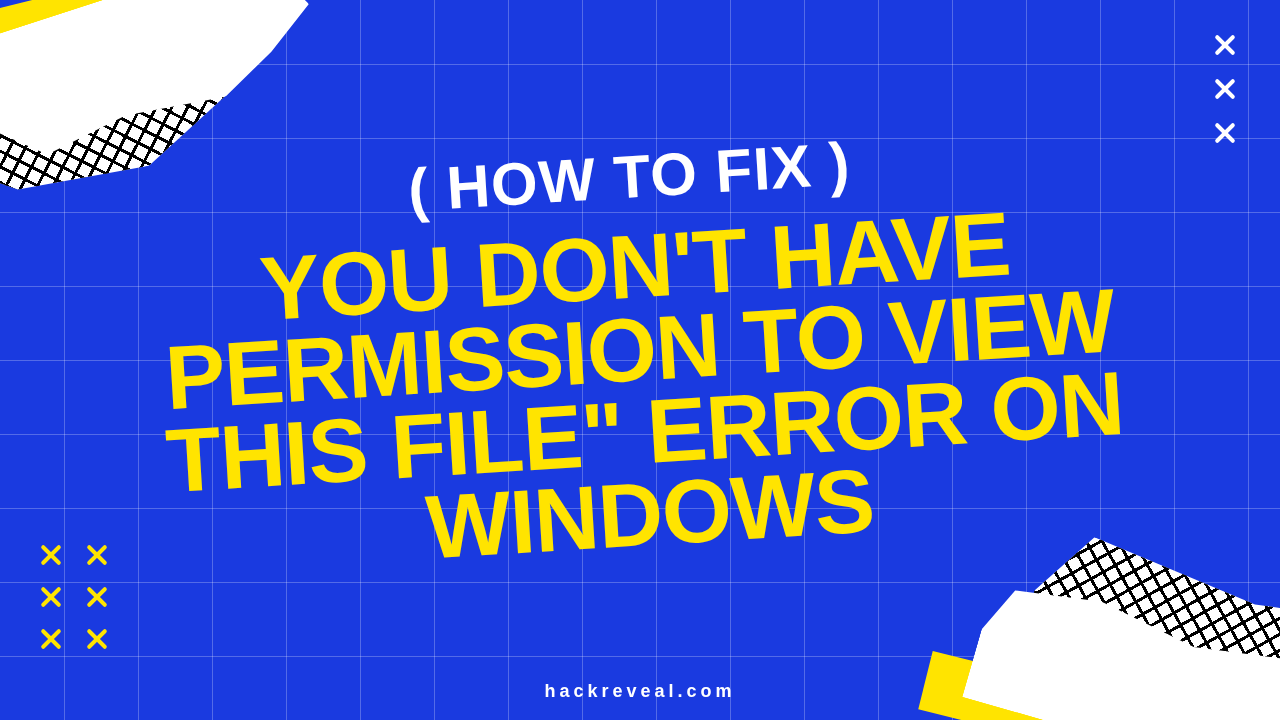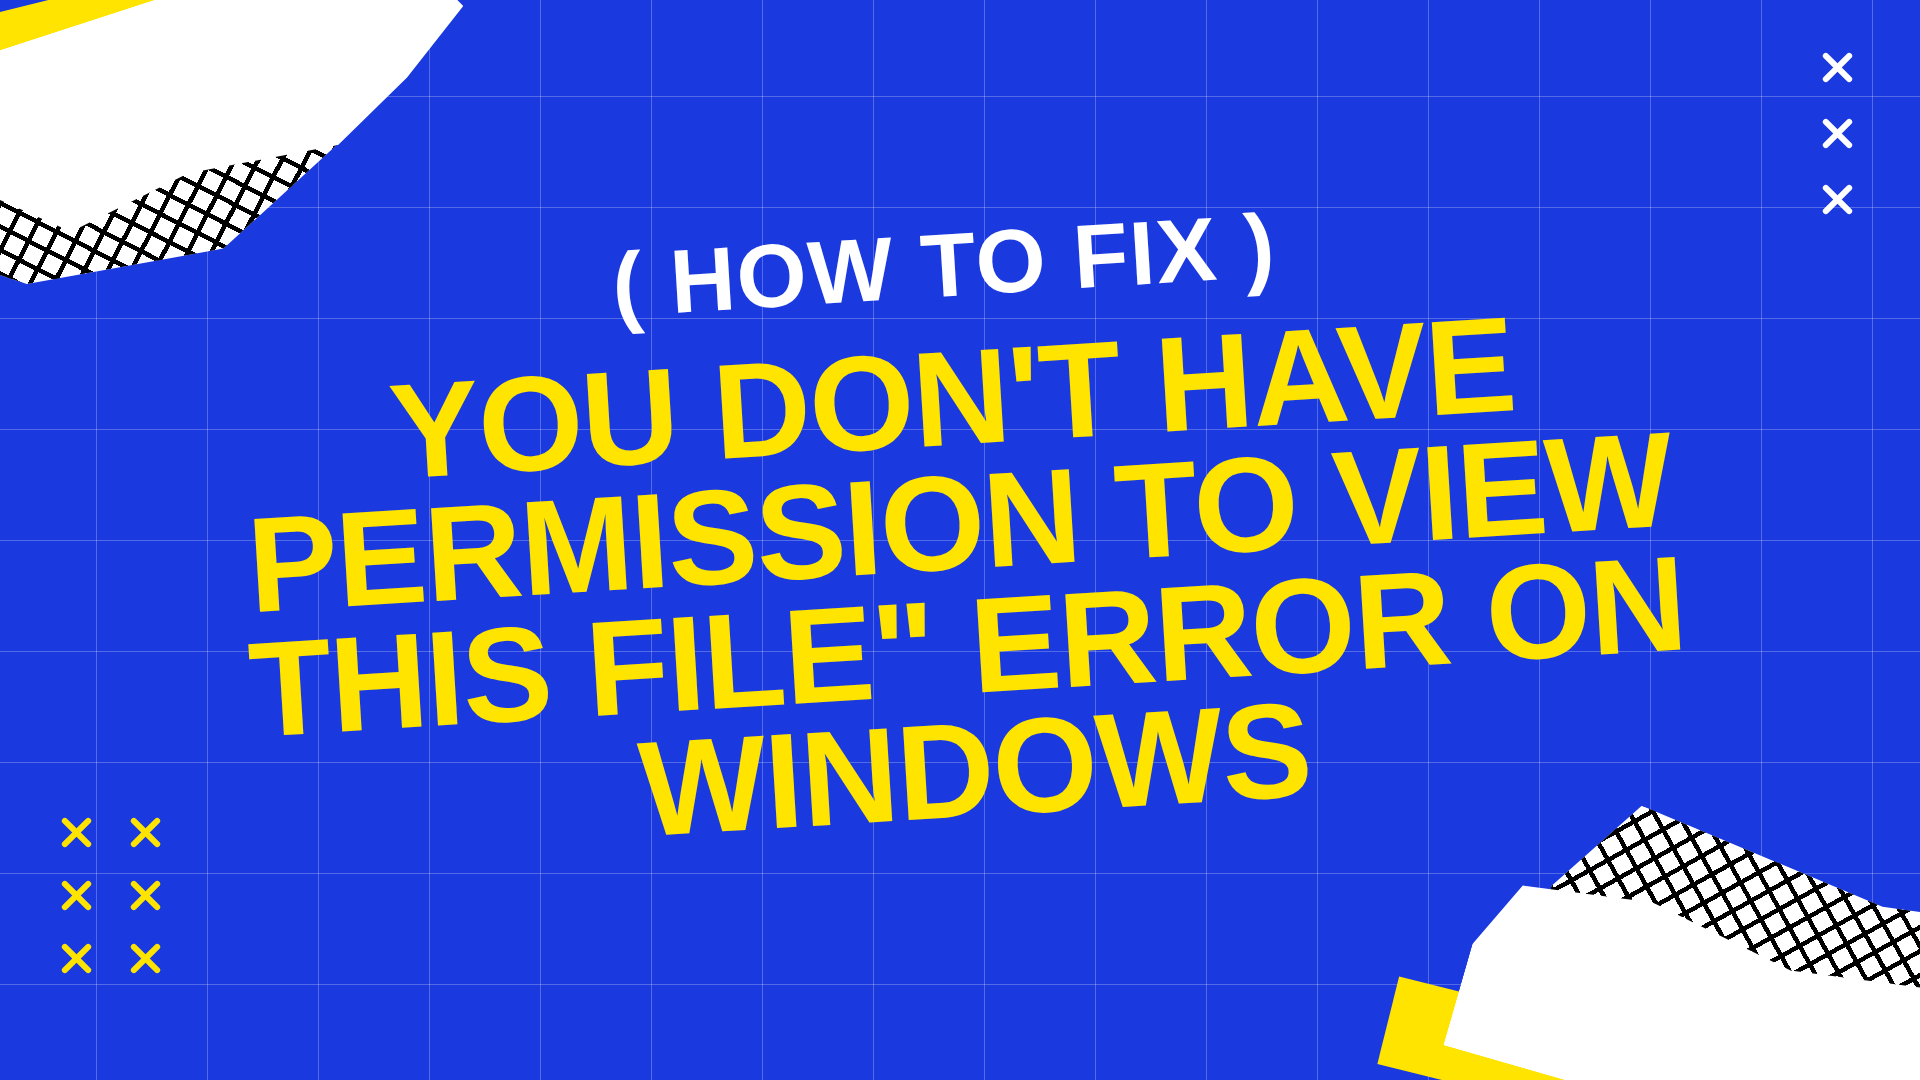--- a/index.html
+++ b/index.html
@@ -170,14 +170,15 @@
   <div class="headline">
     <div class="kicker">( HOW  TO FIX )</div>
     <div class="title">
       <span>YOU DON'T HAVE</span><br>
       <span>PERMISSION TO VIEW</span><br>
       <span>THIS FILE" ERROR ON</span><br>
       <span>WINDOWS</span>
     </div>
   </div>
 
+  <div class="footer">hackreveal.com</div>
 
 </div>
 
 </body></html>

